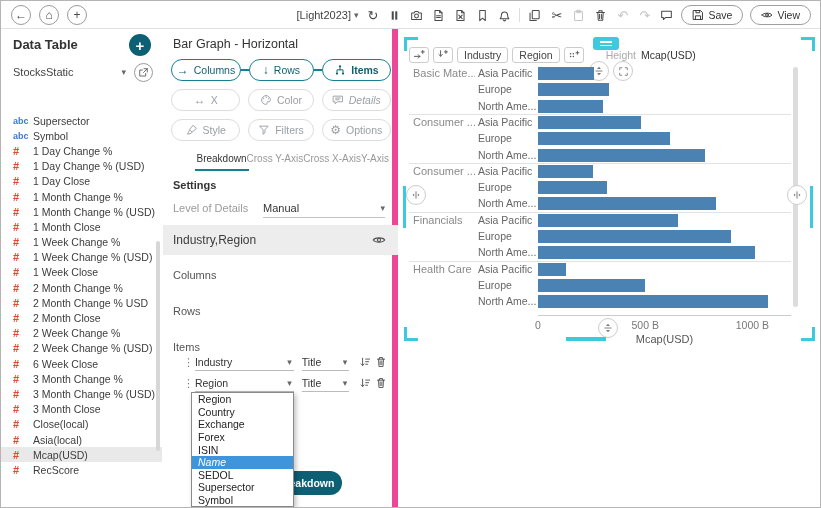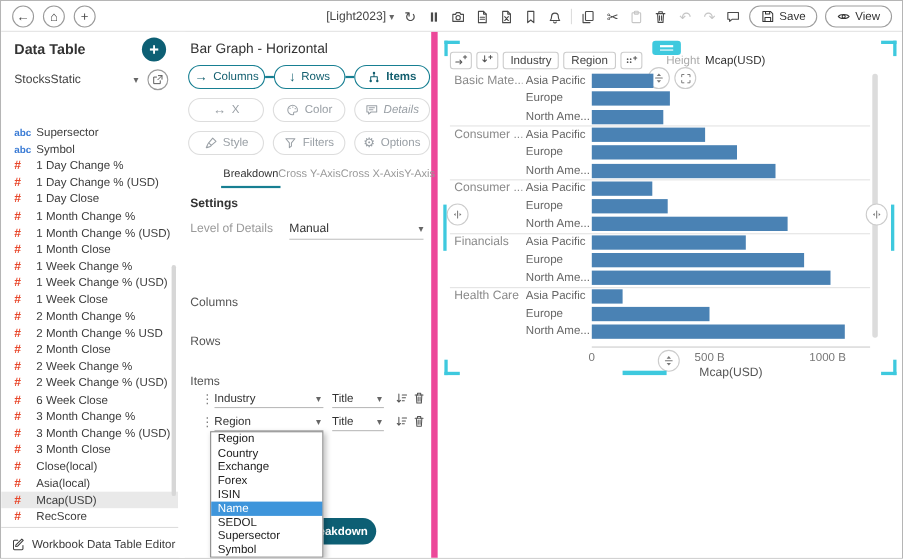--- a/index.html
+++ b/index.html
@@ -43,39 +43,39 @@
   
   .mid-panel{position:absolute;left:162px;top:28px;width:235px;height:480px;border-right:6px solid #ec4899;background:#fff;}
   .mp-title{position:absolute;left:10px;top:8px;font-size:12.5px;color:#333;}
   .btn-row{position:absolute;left:8px;width:220px;height:22px;display:flex;}
   .shelf-btn{height:22px;border-radius:12px;display:flex;align-items:center;justify-content:center;gap:5px;font-size:10.5px;background:#fff;cursor:pointer;}
   .row1 .shelf-btn{border:1.5px solid #177f92;color:#135f6f;}
   .row1 .shelf-btn.active{font-weight:700;}
   .rowg .shelf-btn{border:1px solid #ddd;color:#9aa0a6;}
   .connector{width:8px;height:1.5px;background:#177f92;align-self:center;}
   .spacer{width:8px;}
-  .mp-tabs{position:absolute;left:10px;top:124px;width:216px;height:18px;display:flex;justify-content:flex-start;margin-left:30px;}
+  .mp-tabs{position:absolute;left:10px;top:124px;width:216px;height:18px;display:flex;justify-content:flex-end;}
   .mp-tab{position:relative;font-size:10px;color:#999;padding-bottom:4px;cursor:pointer;white-space:nowrap;}
   .mp-tab.active{color:#333;}
   .mp-tab.active::after{content:"";position:absolute;left:-2px;right:-2px;bottom:0;height:2px;background:#177f92;}
   .mp-settings{position:absolute;left:10px;top:150px;font-size:11px;font-weight:700;color:#333;}
   .lod-label{position:absolute;left:10px;top:173px;font-size:11px;color:#9a9a9a;}
   .lod-select{position:absolute;left:100px;top:170px;width:122px;height:19px;border-bottom:1px solid #c3c3c3;display:flex;align-items:center;justify-content:space-between;font-size:11px;color:#333;cursor:pointer;}
   .mp-band{position:absolute;left:0;top:196px;width:235px;height:30px;background:#ededed;display:flex;align-items:center;justify-content:space-between;padding:0 12px 0 10px;cursor:pointer;}
   .mp-band-label{font-size:12px;color:#3c3c3c;}
   .mp-section{position:absolute;left:10px;font-size:11px;color:#555;}
   .item-row{position:absolute;left:20px;width:206px;height:18px;display:flex;align-items:center;}
   .drag-dots{width:12px;color:#777;font-size:11px;}
   .mini-select{height:17px;border-bottom:1px solid #bbb;display:flex;align-items:center;justify-content:space-between;font-size:10.5px;color:#333;cursor:pointer;padding-right:2px;}
   .fld{width:100px;margin-right:8px;}
   .ttl{width:48px;margin-right:8px;text-align:center;}
   .icon-btn{width:16px;height:16px;display:flex;align-items:center;justify-content:center;color:#555;cursor:pointer;padding:0;border:none;background:none;}
   .dropdown{position:absolute;left:28px;top:363px;width:103px;background:#fff;border:1px solid #8a8a8a;box-shadow:2px 2px 5px rgba(0,0,0,.25);z-index:20;}
   .dd-opt{height:12.6px;display:flex;align-items:center;padding-left:6px;font-size:10.5px;color:#222;cursor:pointer;white-space:nowrap;}
-  .dd-opt.hl{background:#3e95db;color:#fff;}
+  .dd-opt.hl{background:#3e95db;color:#fff;font-style:italic;}
   .add-btn{position:absolute;left:84px;top:442px;width:95px;height:24px;border-radius:12px;background:#0d5f74;color:#fff;border:none;font-size:10.5px;font-weight:700;cursor:pointer;z-index:10;font-family:"Liberation Sans",sans-serif;}
   
   .chart-panel{position:absolute;left:397px;top:28px;width:424px;height:480px;background:#fff;}
   .cp-toolbar{position:absolute;left:11px;top:18px;height:16px;display:flex;align-items:center;gap:4px;}
   .cp-iconbtn{width:20px;height:16px;border:1px solid #ccc;border-radius:3px;background:#fff;display:flex;align-items:center;justify-content:center;color:#555;cursor:pointer;padding:0;}
   .cp-chip{height:16px;border:1px solid #ccc;border-radius:3px;background:#fff;display:flex;align-items:center;padding:0 6px;font-size:10.5px;color:#444;cursor:pointer;}
   .cp-height{display:flex;gap:5px;align-items:center;margin-left:18px;}
   .cp-height .lbl{color:#aaa;font-size:10.5px;}
   .cp-height .val{color:#333;font-size:10.5px;cursor:pointer;}
   .chart-body{position:absolute;left:11px;top:34px;width:384px;height:290px;}
@@ -327,29 +327,20 @@
         <div class="col-row selected">
           <span class="col-glyph num">#</span>
           <span class="col-name">Mcap(USD)</span>
         </div>
         <div class="col-row">
           <span class="col-glyph num">#</span>
           <span class="col-name">RecScore</span>
         </div>
       </div>
     <div class="lp-scroll"></div>
-    <div class="lp-footer">
-      <span id="edit-ic">
-          <svg class="ic" width="12" height="12" viewBox="0 0 14 14" fill="none" stroke="currentColor" stroke-width="1.1" stroke-linecap="round" stroke-linejoin="round">
-            <path d="M11.5 8 v3.5 a1 1 0 0 1 -1 1 h-8 a1 1 0 0 1 -1 -1 v-8 a1 1 0 0 1 1 -1 h3.5"></path>
-            <path d="M5.6 8.9 l6.2-6.2 -1.5-1.5 -6.2 6.2 -0.3 1.8 z"></path>
-          </svg>
-        </span>
-      <span>Workbook Data Table Editor</span>
-    </div>
   </div>
 
   <div class="mid-panel">
     <div class="mp-title">Bar Graph - Horizontal</div>
     <div class="btn-row row1" id="shelf-row" style="top:30px;">
         <button class="shelf-btn" style="width: 70px;">
           <span><span class="tglyph" style="font-size:12px;line-height:1;">→</span></span>
           <span>Columns</span>
         </button>
         <span class="connector"></span>
@@ -427,20 +418,29 @@
         <div class="mp-tab active">Breakdown</div>
         <div class="mp-tab">Cross Y-Axis</div>
         <div class="mp-tab">Cross X-Axis</div>
         <div class="mp-tab">Y-Axis</div>
       </div>
     <div class="mp-settings">Settings</div>
     <div class="lod-label">Level of Details</div>
     <div class="lod-select">
       <span>Manual</span>
       <span class="caret">▾</span>
+    </div>
+    <div class="mp-band">
+      <span class="mp-band-label">Industry,Region</span>
+      <span id="band-eye" style="color:#555;">
+          <svg class="ic" width="14" height="14" viewBox="0 0 14 14" fill="none" stroke="currentColor" stroke-width="1.1" stroke-linecap="round" stroke-linejoin="round">
+            <path d="M1.2 7 C3.2 4.1 10.8 4.1 12.8 7 C10.8 9.9 3.2 9.9 1.2 7 z"></path>
+            <circle cx="7" cy="7" r="1.6"></circle>
+          </svg>
+        </span>
     </div>
     <div class="mp-section" style="top:240px;">Columns</div>
     <div class="mp-section" style="top:276px;">Rows</div>
     <div class="mp-section" style="top:312px;">Items</div>
     <div id="item-rows">
         <div class="item-row" style="top: 324px;">
           <span class="drag-dots">⋮</span>
           <span class="mini-select fld">
             <span>Industry</span>
             <span class="caret">▾</span>

